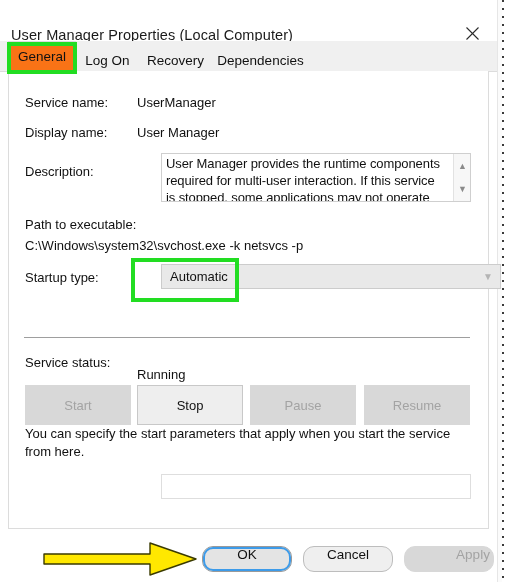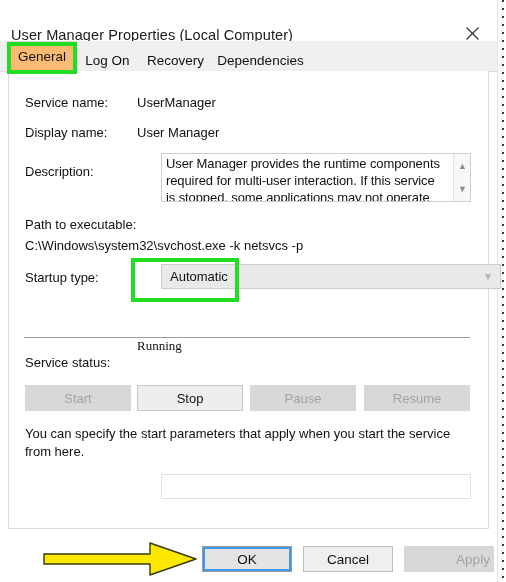--- a/index.html
+++ b/index.html
@@ -94,21 +94,21 @@
     display: flex;
     align-items: center;
     justify-content: center;
     font-size: 13.5px;
     color: #111111;
     cursor: default;
     box-sizing: border-box;
     white-space: nowrap;
   }
   .tab.active {
-    background: #fdba74;
+    background: #f97316;
     border-top: 1px solid #dcdcdc;
     border-left: 1px solid #dcdcdc;
     border-right: 1px solid #dcdcdc;
     border-bottom: 1px solid #ffffff;
     height: 31px;
   }
 
   
   .panel {
     position: absolute;
@@ -203,21 +203,21 @@
     position: absolute;
     left: 24px; top: 337px;
     width: 446px; height: 1px;
     background: #9e9e9e;
   }
 
   
   .svc-btn {
     position: absolute;
     top: 385px;
-    width: 106px; height: 26px;
+    width: 106px; height: 40px;
     display: flex;
     align-items: center;
     justify-content: center;
     font-size: 13px;
     box-sizing: border-box;
     cursor: default;
   }
   .svc-btn.enabled {
     background: #eeeeee;
     border: 1px solid #c8c8c8;
@@ -248,25 +248,25 @@
     border: 1px solid #dedede;
     box-sizing: border-box;
   }
 
   
   .dlg-btn {
     position: absolute;
     top: 546px;
     width: 90px; height: 26px;
     display: flex;
-    align-items: center;
     justify-content: center;
     font-size: 13.5px;
     box-sizing: border-box;
     cursor: default;
+    border-radius: 11px;
   }
   .dlg-btn.default {
     background: #e4e4e4;
     border: 1px solid #9a9a9a;
     outline: 2px solid #3d9be9;
     outline-offset: -3px;
     color: #111111;
   }
   .dlg-btn.normal {
     background: #efefef;
@@ -349,21 +349,21 @@
 
     <div class="field-label" style="left:25px; top:270px;">Startup type:</div>
     <div class="combo">
       <div class="combo-value">Automatic</div>
       <div class="combo-arrow">▼</div>
     </div>
 
     <div class="divider"></div>
 
     <div class="field-label" style="left:25px; top:355px;">Service status:</div>
-    <div class="field-value" style="left:137px; top:338px;font-family:Liberation Serif, serif;">Running</div>
+    <div class="field-value" style="left:137px; top:367px;">Running</div>
 
     <div class="svc-btn disabled" style="left:25px;">
       <span>Start</span>
     </div>
     <div class="svc-btn enabled" style="left:137px;">
       <span>Stop</span>
     </div>
     <div class="svc-btn disabled" style="left:250px;">
       <span>Pause</span>
     </div>

